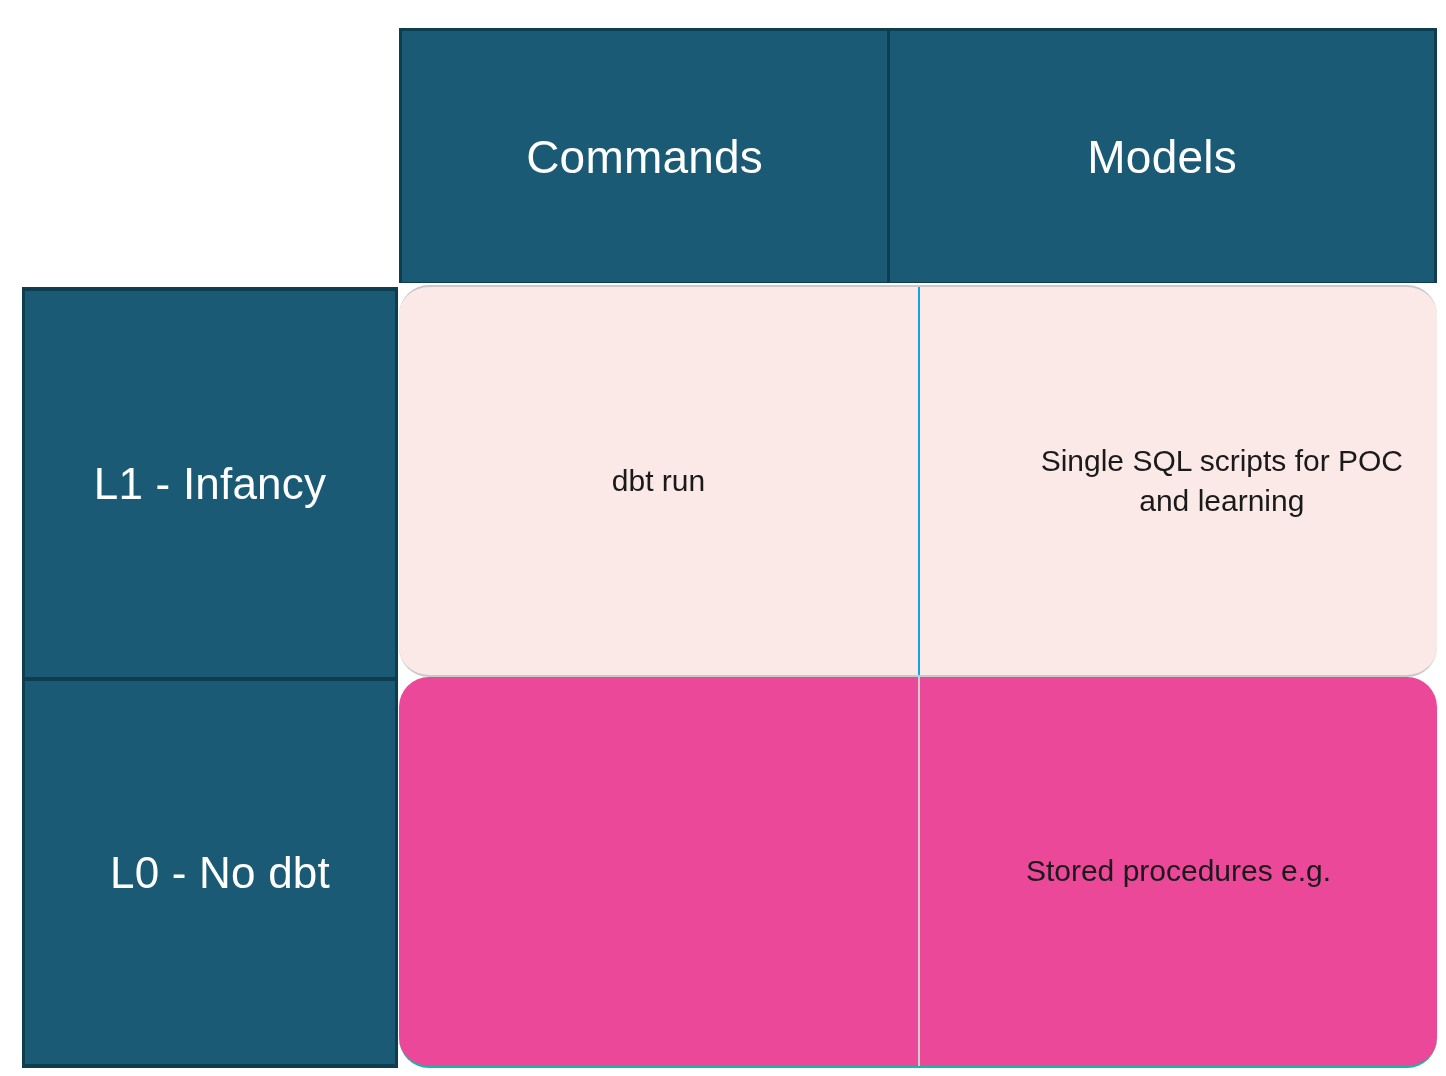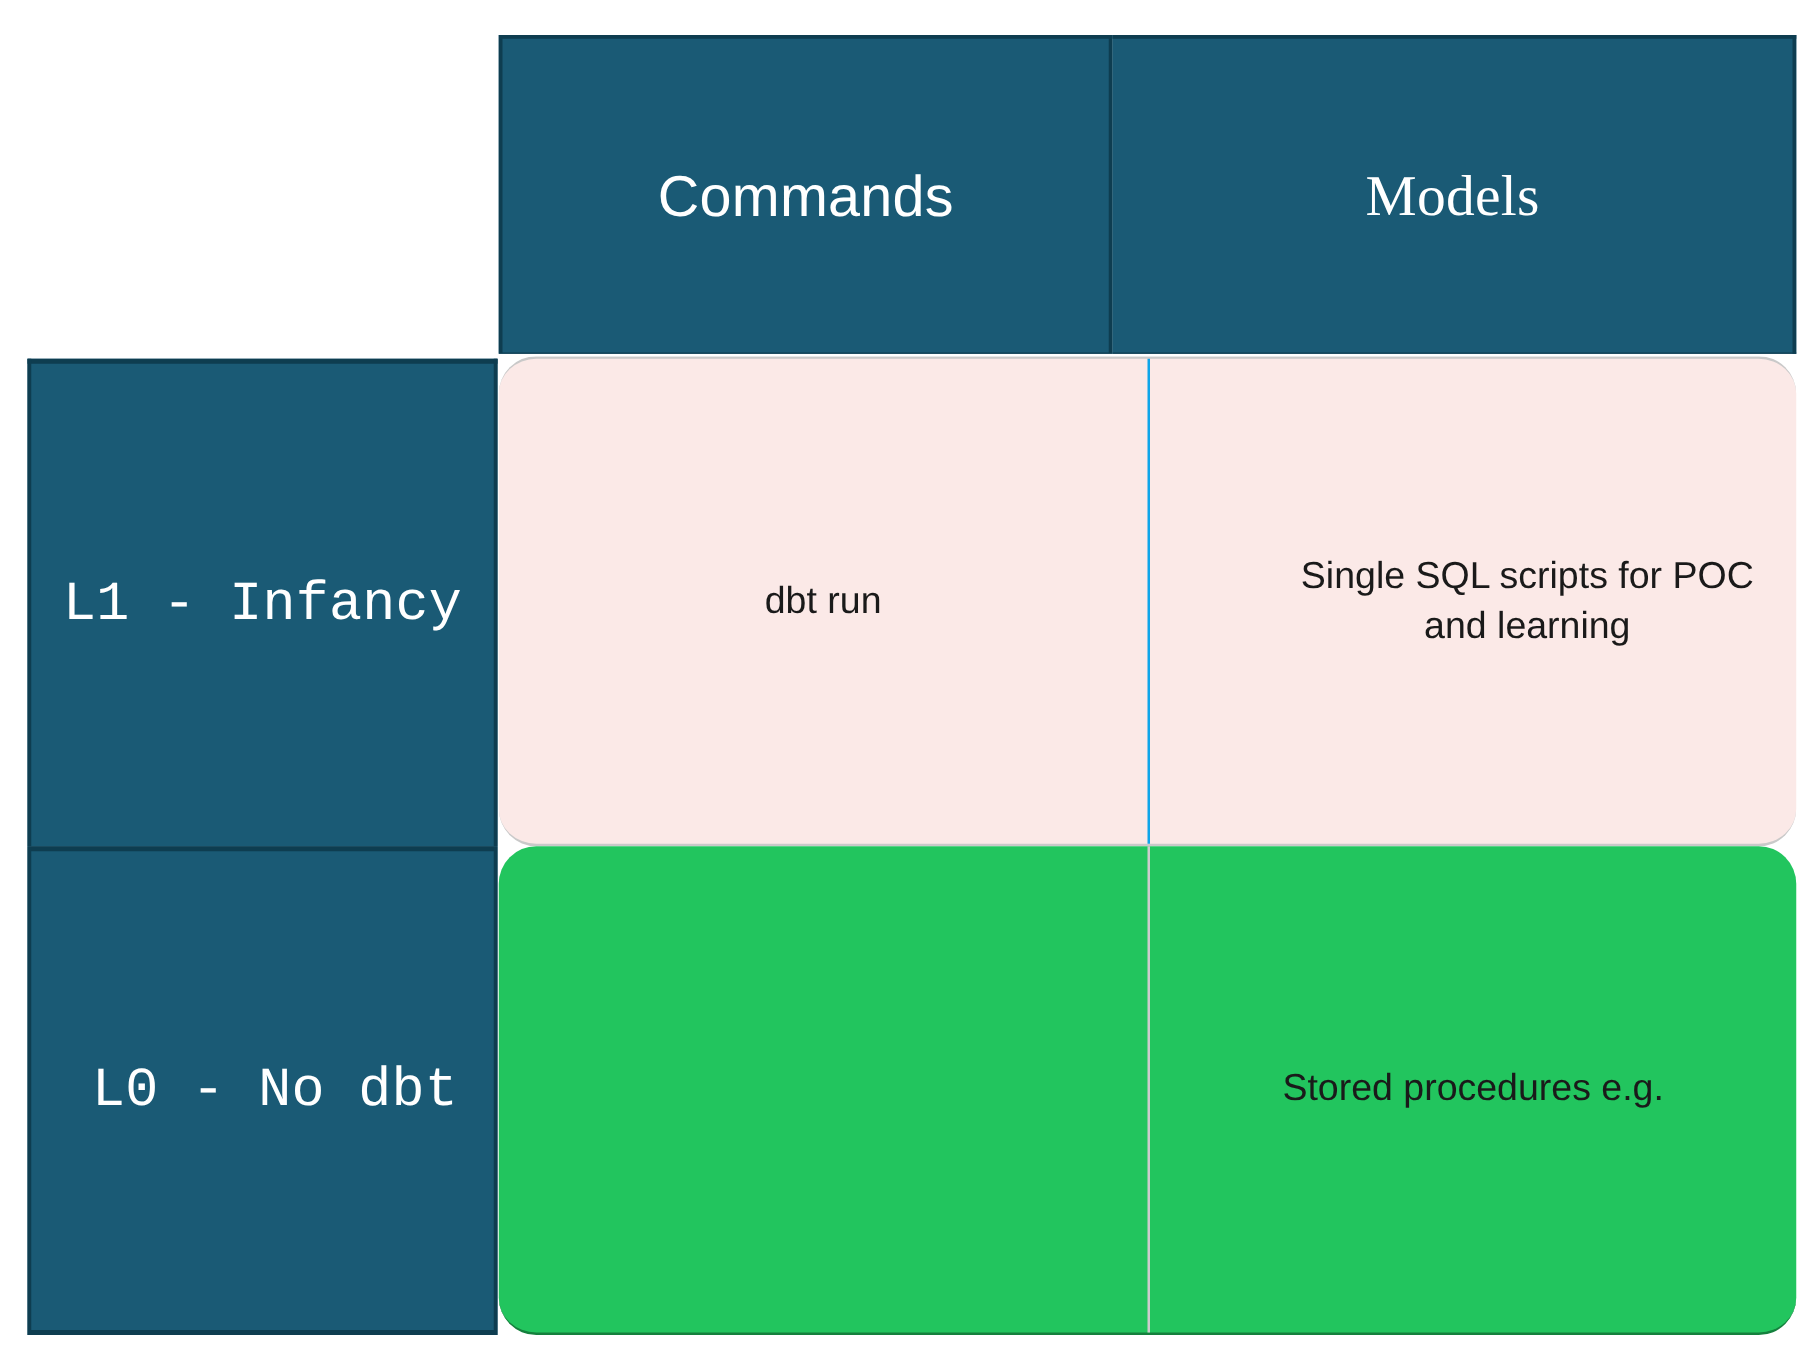--- a/index.html
+++ b/index.html
@@ -46,21 +46,20 @@
     letter-spacing: 0.2px;
   }
   .col-header.c-commands {
     width: 519px;
     border-left: 3px solid #0e3d50;
     border-right: 3px solid #0e3d50;
   }
   .col-header.c-models {
     width: 578px;
     border-right: 3px solid #0e3d50;
-    font-family: Liberation Serif, serif;
   }
 
   
   .row-header-col {
     position: absolute;
     left: 22px;
     top: 287px;
     width: 376px;
     height: 781px;
   }
@@ -72,21 +71,20 @@
     border-left: 3px solid #0e3d50;
     border-right: 3px solid #0e3d50;
     border-top: 4px solid #0e3d50;
     display: flex;
     align-items: center;
     justify-content: center;
     color: #ffffff;
     font-size: 44px;
     font-weight: 400;
     letter-spacing: 0.2px;
-    font-family: Liberation Mono, monospace;
   }
   .row-header.r-l1 { height: 390px; }
   .row-header.r-l0 {
     height: 391px;
     border-bottom: 4px solid #0e3d50;
     padding-left: 20px;
   }
 
   
   .body-grid {
@@ -104,22 +102,22 @@
     border-radius: 30px;
   }
   .body-row.row-l1 {
     height: 392px;
     border-top: 2px solid #c9c9c9;
     border-bottom: 2px solid #c9c9c9;
     background: #fbe9e7;
   }
   .body-row.row-l0 {
     height: 391px;
-    border-bottom: 2px solid #15803d;
-    background: #22c55e;
+    border-bottom: 2px solid #14b8a6;
+    background: #ec4899;
   }
   .body-cell {
     width: 519px;
     box-sizing: border-box;
     display: flex;
     align-items: center;
     justify-content: center;
     text-align: center;
     color: #1a1a1a;
     font-size: 30px;

